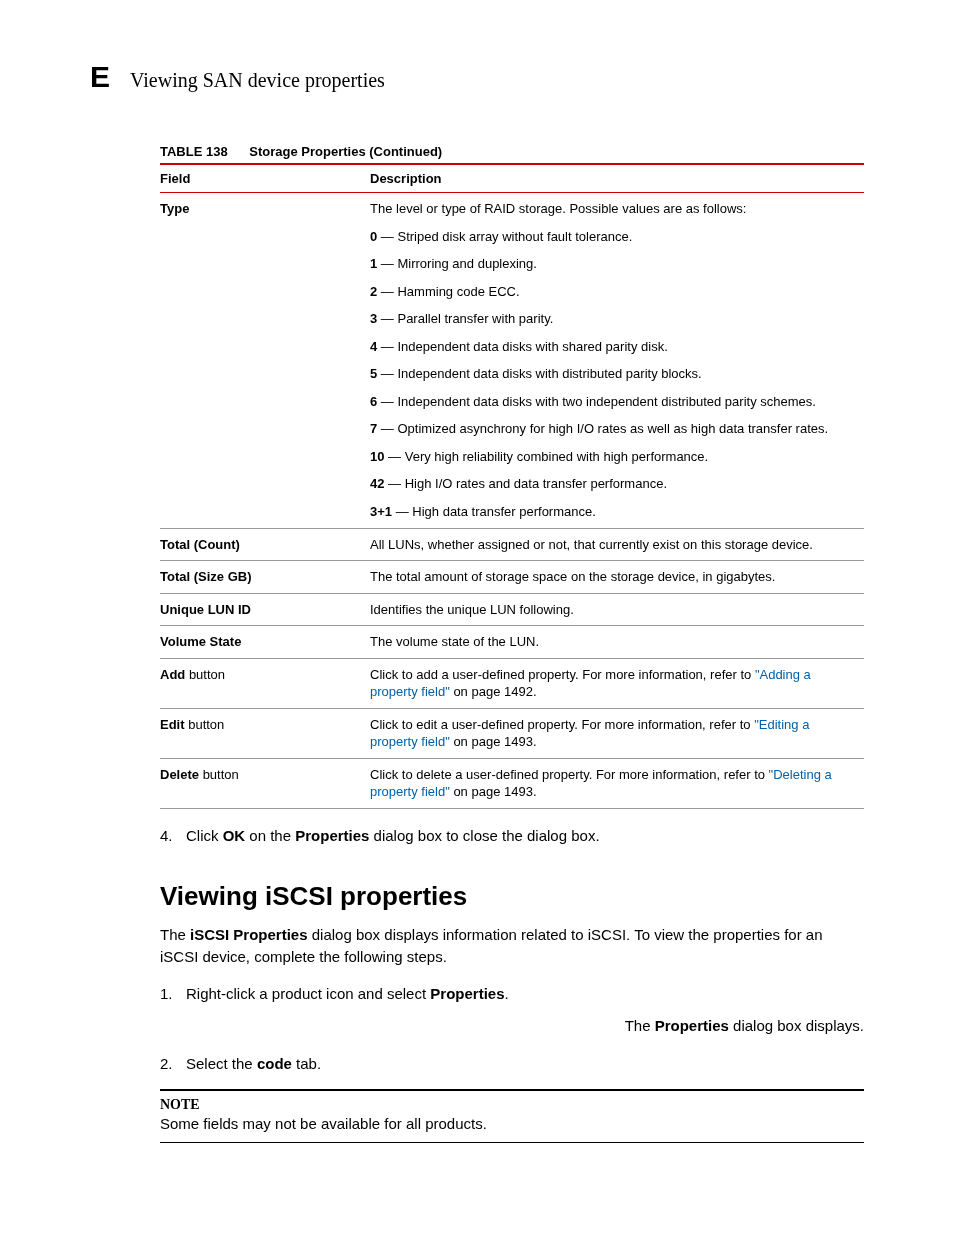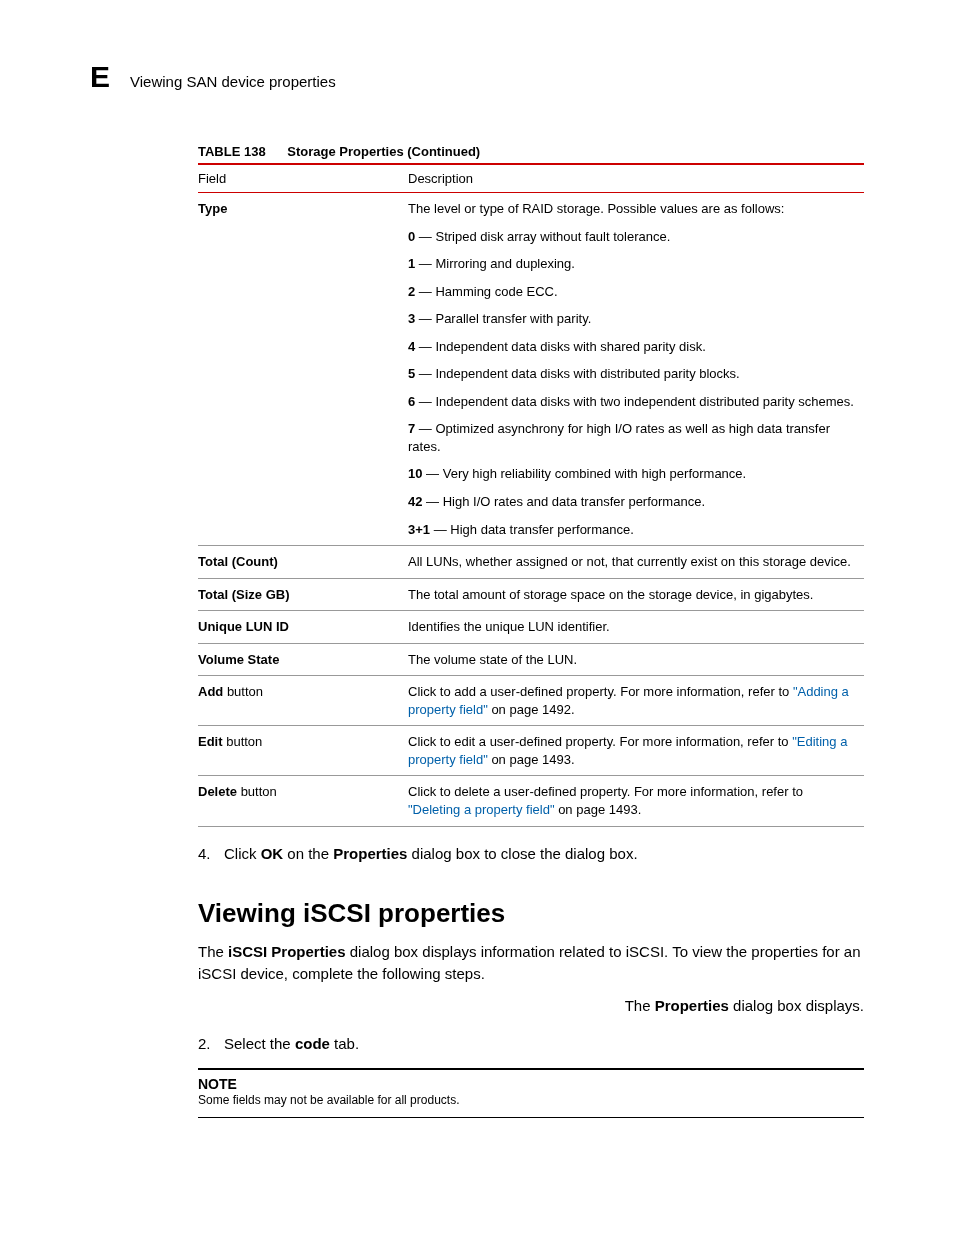--- a/index.html
+++ b/index.html
@@ -22,25 +22,25 @@
     align-items: baseline;
     gap: 20px;
     margin-bottom: 50px;
   }
   .appendix-letter {
     font-size: 30px;
     font-weight: bold;
     font-family: Arial, sans-serif;
   }
   .breadcrumb {
-    font-size: 15px;
-    font-family: Liberation Sans, sans-serif;
+    font-size: 20px;
+    font-family: Liberation Serif, serif;
   }
   .content {
-    margin-left: 108px;
+    margin-left: 70px;
     margin-right: 0;
   }
   .table-caption {
     font-size: 13px;
     margin-bottom: 4px;
   }
   .table-caption .tbl-num {
     font-weight: bold;
     font-family: Arial, sans-serif;
   }
@@ -49,21 +49,21 @@
     font-family: Arial, sans-serif;
     margin-left: 18px;
   }
   table.props {
     border-collapse: collapse;
     width: 100%;
     font-size: 13px;
   }
   table.props thead th {
     text-align: left;
-    font-weight: normal;
+    font-weight: bold;
     padding: 6px 4px 6px 0;
     border-top: 2px solid #c00;
     border-bottom: 1px solid #c00;
     font-family: Arial, sans-serif;
   }
   table.props td {
     vertical-align: top;
     padding: 7px 10px 7px 0;
     border-bottom: 1px solid #999;
     line-height: 1.35;
@@ -104,24 +104,24 @@
   }
   .note-box {
     border-top: 2px solid #000;
     border-bottom: 1px solid #000;
     margin-top: 14px;
     padding: 6px 0 8px 0;
   }
   .note-label {
     font-weight: bold;
     font-size: 14px;
-    font-family: Liberation Sans, sans-serif;
+    font-family: Liberation Serif, serif;
   }
   .note-text {
-    font-size: 12px;
+    font-size: 15px;
     line-height: 1.4;
   }
   .b { font-weight: bold; }
 </style>
 </head>
 <body>
 
 <div class="page">
 
   <div class="header">
@@ -164,21 +164,21 @@
         <tr>
           <td class="field"><span class="fb">Total (Count)</span></td>
           <td>All LUNs, whether assigned or not, that currently exist on this storage device.</td>
         </tr>
         <tr>
           <td class="field"><span class="fb">Total (Size GB)</span></td>
           <td>The total amount of storage space on the storage device, in gigabytes.</td>
         </tr>
         <tr>
           <td class="field"><span class="fb">Unique LUN ID</span></td>
-          <td>Identifies the unique LUN identifier.</td>
+          <td>Identifies the unique LUN following.</td>
         </tr>
         <tr>
           <td class="field"><span class="fb">Volume State</span></td>
           <td>The volume state of the LUN.</td>
         </tr>
         <tr>
           <td class="field"><span class="fb">Add</span><span> button</span></td>
           <td>
             <span>Click to add a user-defined property. For more information, refer to </span><a class="xref">"Adding a property field"</a><span> on page 1492.</span>
           </td>
@@ -201,20 +201,23 @@
     <div class="step">
       <span class="step-num">4.</span><span>Click </span><span class="b">OK</span><span> on the </span><span class="b">Properties</span><span> dialog box to close the dialog box.</span>
     </div>
 
     <h2 class="section"><b>Viewing iSCSI properties</b></h2>
 
     <div class="para">
       <span>The </span><span class="b">iSCSI Properties</span><span> dialog box displays information related to iSCSI. To view the properties for an iSCSI device, complete the following steps.</span>
     </div>
 
+    <div class="step">
+      <span class="step-num">1.</span><span>Right-click a product icon and select </span><span class="b">Properties</span><span>.</span>
+    </div>
     <div class="substep">
       <span>The </span><span class="b">Properties</span><span> dialog box displays.</span>
     </div>
 
     <div class="step">
       <span class="step-num">2.</span><span>Select the </span><span class="b">code</span><span> tab.</span>
     </div>
 
     <div class="note-box">
       <div class="note-label">NOTE</div>

